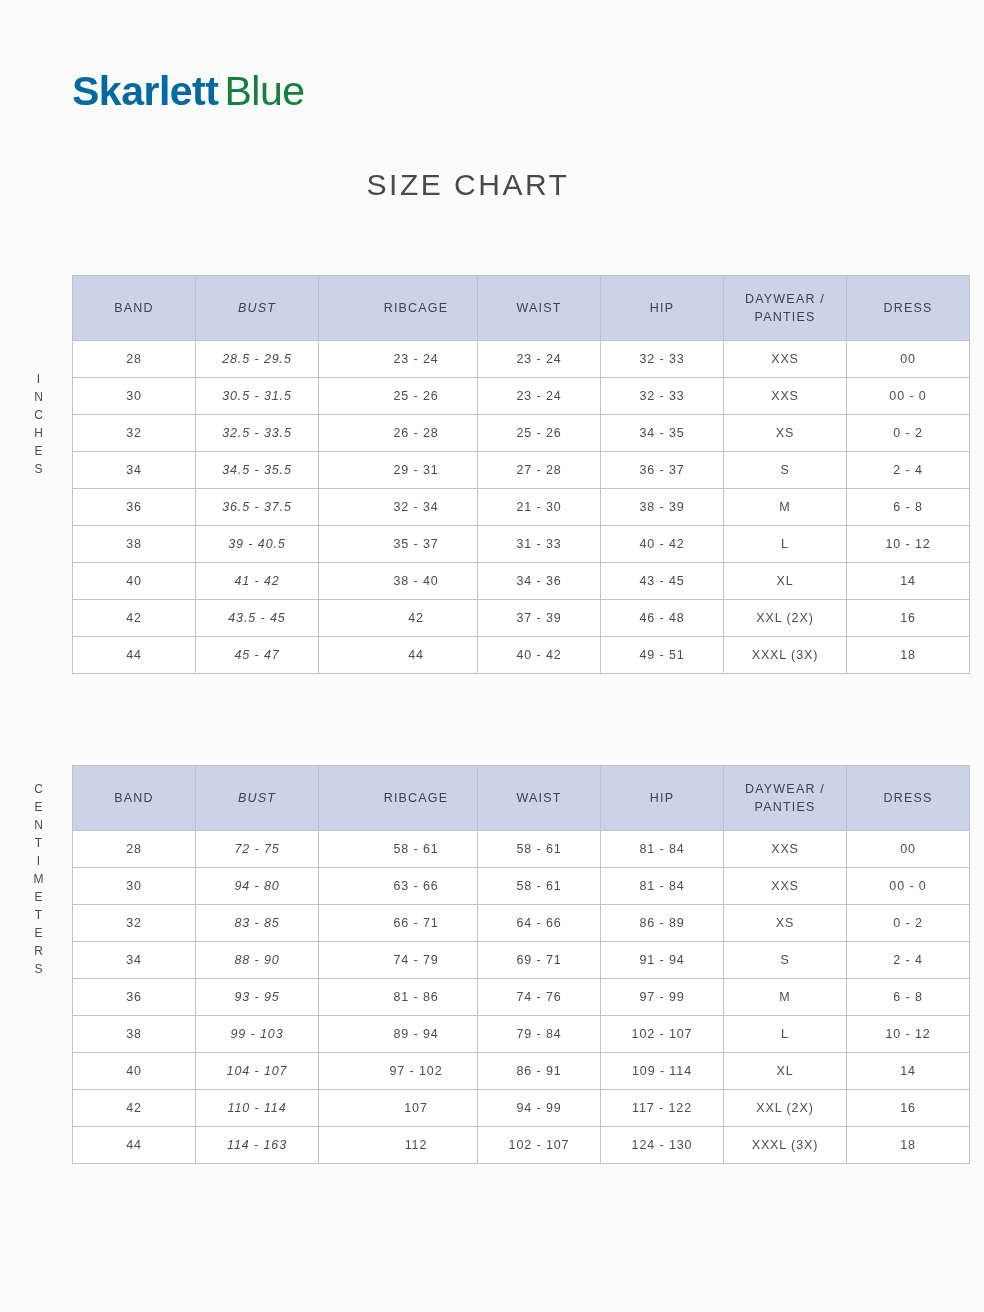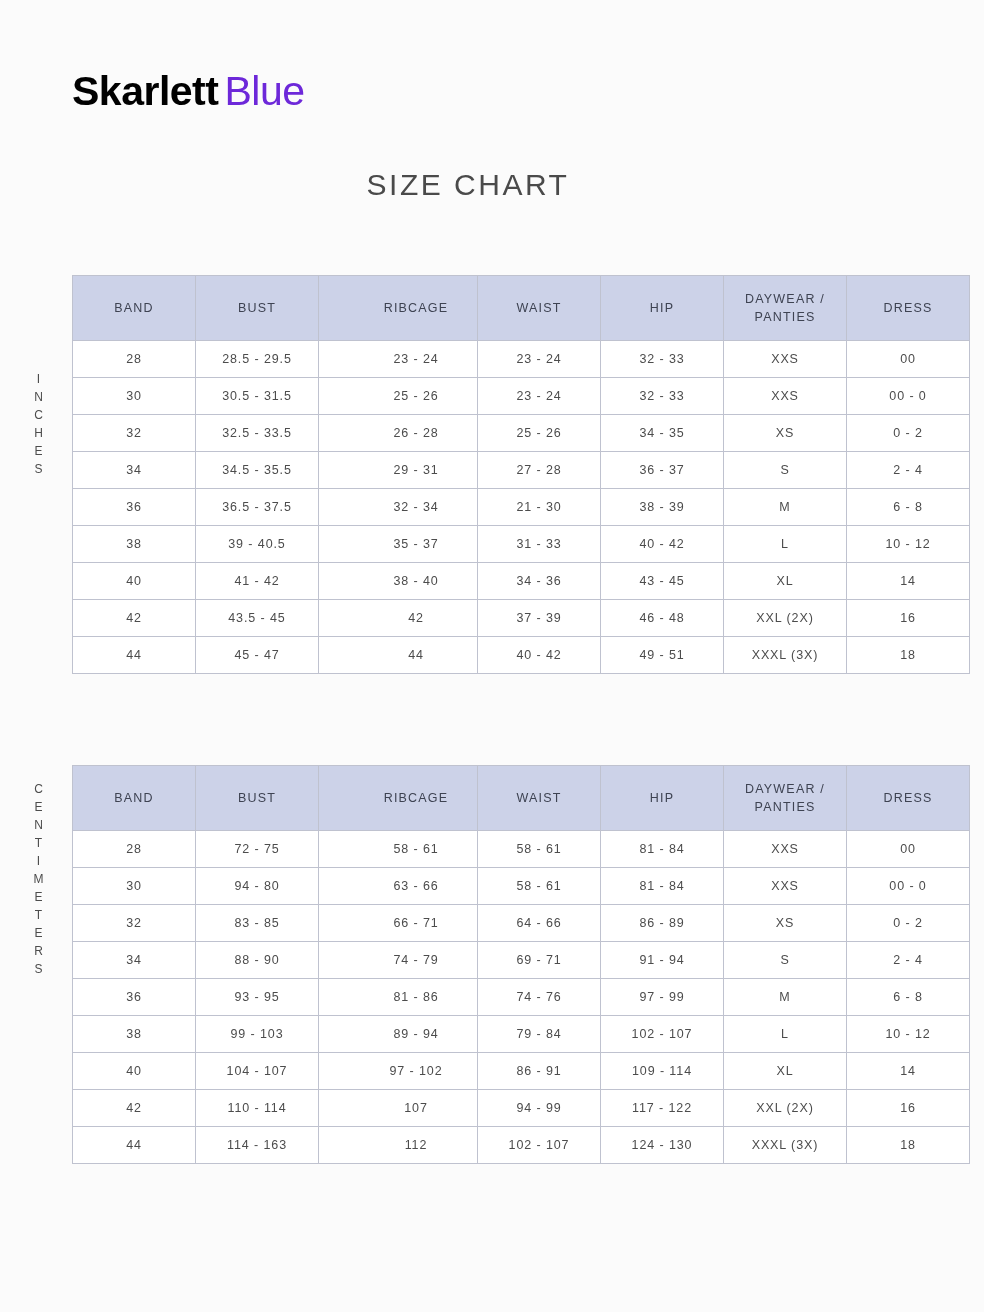--- a/index.html
+++ b/index.html
@@ -17,25 +17,25 @@
   }
   .brand {
     position: absolute;
     left: 72px;
     top: 68px;
     font-size: 41px;
     letter-spacing: -0.5px;
     white-space: nowrap;
   }
   .brand .brand-skarlett {
-    color: #000000;
+    color: #0369a1;
     font-weight: bold;
   }
   .brand .brand-blue {
-    color: #6d28d9;
+    color: #15803d;
     font-weight: normal;
     margin-left: 6px;
   }
   .page-title {
     position: absolute;
     top: 168px;
     left: 0;
     width: 936px;
     text-align: center;
     font-size: 30px;
@@ -72,21 +72,21 @@
     line-height: 1.45;
     color: #3e4352;
     font-size: 12.5px;
     letter-spacing: 1.2px;
   }
   table.size-table tbody td {
     height: 34px;
     background: #ffffff;
   }
   .col-band { width: 120px; }
-  .col-bust { width: 120px; }
+  .col-bust { width: 120px; font-style: italic; }
   .col-rib  { width: 120px; padding-left: 37px; }
   .col-waist{ width: 120px; margin-top: 31px; }
   .col-hip  { width: 120px; }
   .col-day  { width: 120px; }
   .col-dress{ width: 120px; }
 
   .side-label {
     position: absolute;
     width: 26px;
     text-align: center;

